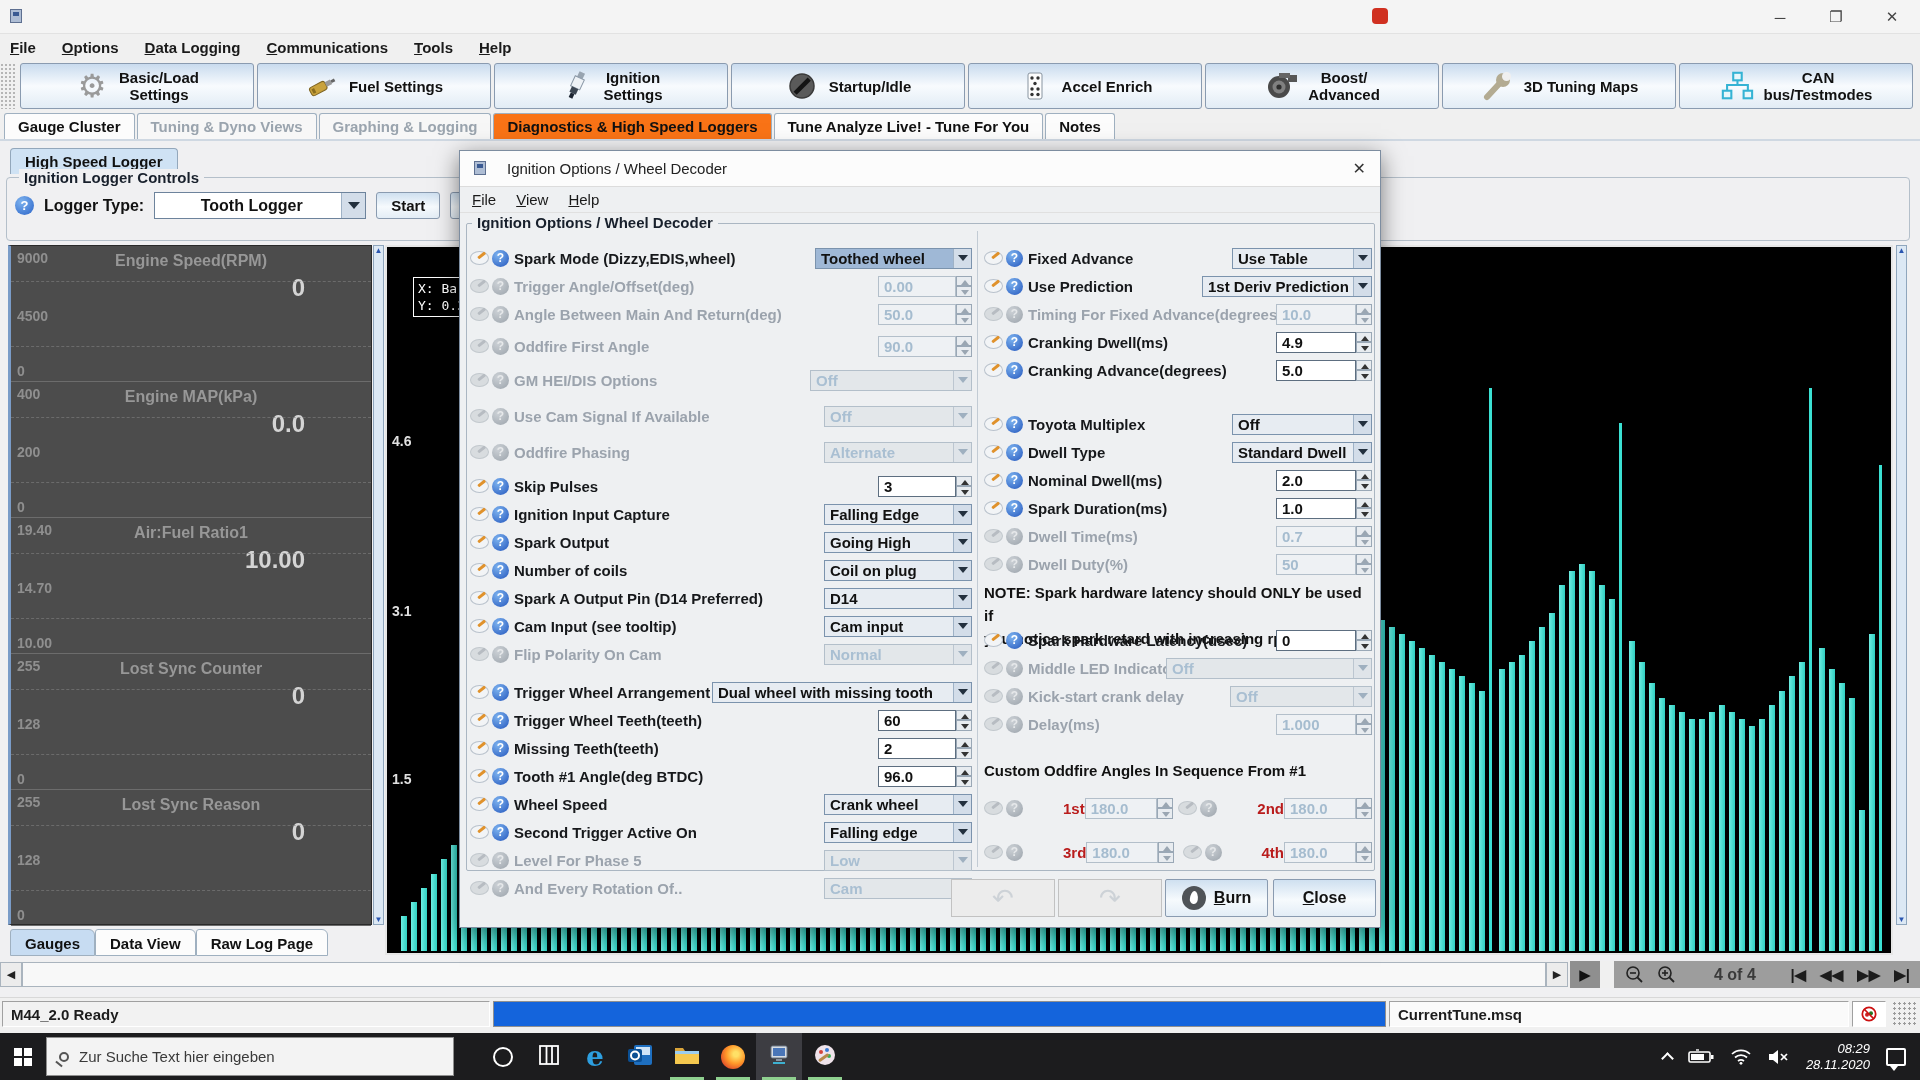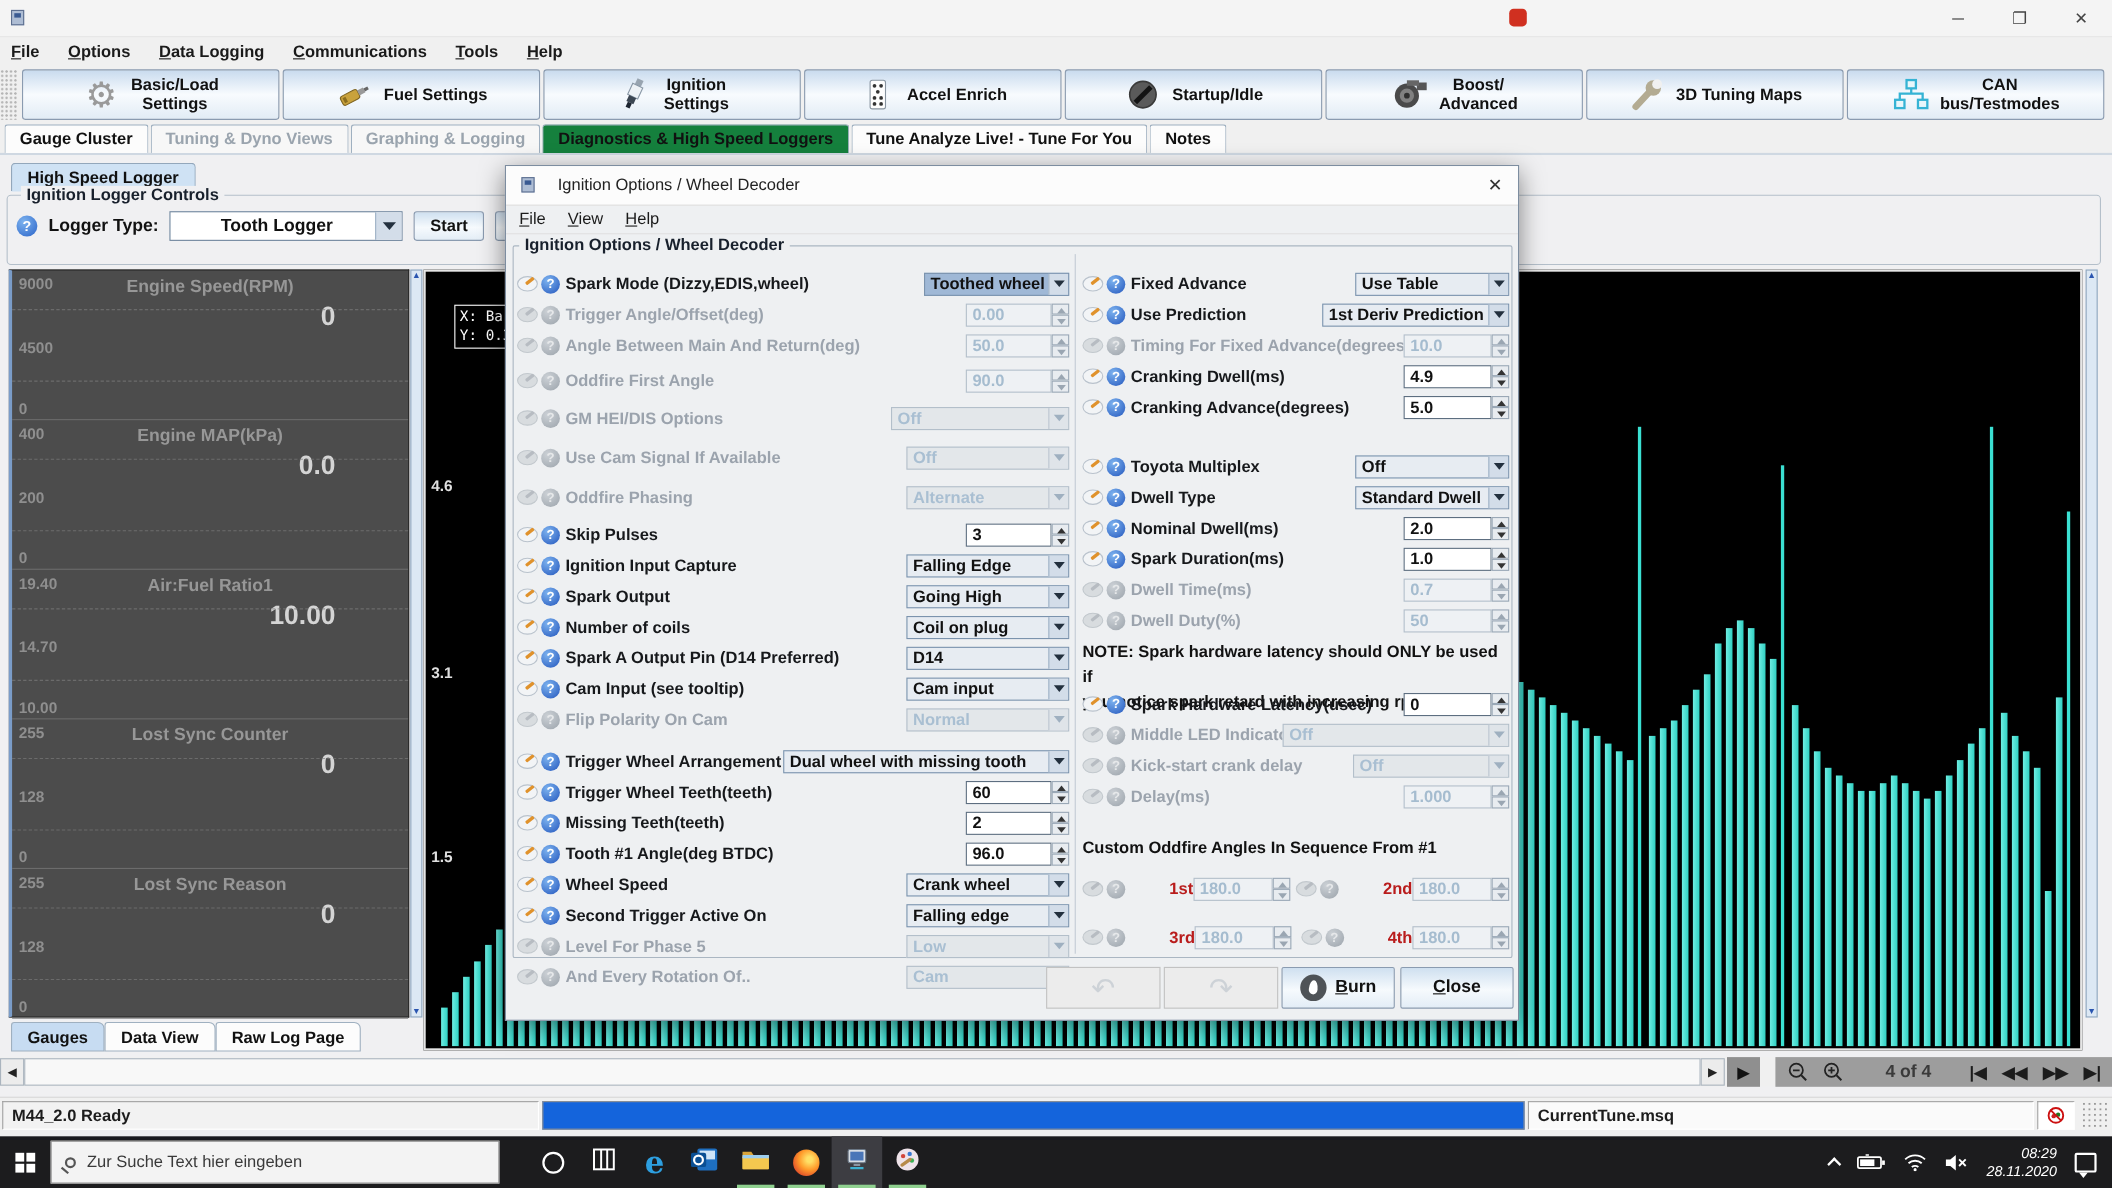--- a/index.html
+++ b/index.html
@@ -35,21 +35,21 @@
   .tbbtn .lbl{font-size:15px;font-weight:bold;color:#111;text-align:center;line-height:17px;}
   .tbicon{width:34px;height:34px;display:flex;align-items:center;justify-content:center;}
   .gear-glyph{font-size:32px;color:#9a9a9a;line-height:32px;}
   
   .maintabs{position:absolute;left:0;top:113px;width:1920px;height:28px;display:flex;
             align-items:flex-end;padding-left:4px;border-bottom:2px solid #cfd8e2;background:#f0f0f0;}
   .tab{height:26px;line-height:26px;padding:0 13px;border:1px solid #9fb0c0;border-bottom:none;
        margin-right:2px;font-size:15px;font-weight:bold;background:#fcfcfc;color:#111;
        border-top-left-radius:3px;border-top-right-radius:3px;}
   .tab.disabled{color:#9aa4ae;background:#f7f7f7;}
-  .tab.selected{background:#15803d;}
+  .tab.selected{background:#f97316;}
   
   .content{position:absolute;left:0;top:141px;width:1920px;height:856px;background:#f0f0f2;}
   .subtab{position:absolute;left:10px;top:7px;height:26px;line-height:26px;padding:0 14px;
           background:#cfe2f4;border:1px solid #93a7bb;border-bottom:none;font-size:15px;
           font-weight:bold;color:#111;border-top-left-radius:4px;border-top-right-radius:4px;}
   .lgroup{position:absolute;left:6px;top:36px;width:1904px;height:64px;border:1px solid #b4bfca;
           border-radius:4px;text-align:center;}
   .lgroup-title{position:absolute;left:12px;top:-9px;background:#f0f0f2;padding:0 5px;
                 font-size:15px;font-weight:bold;color:#18202c;}
   .lgroup-inner{position:absolute;left:8px;top:14px;display:flex;align-items:center;gap:10px;}
@@ -266,46 +266,46 @@
             </svg>
           </span>
           <span class="lbl">
             <div>Ignition</div>
             <div>Settings</div>
           </span>
         </span>
         <span class="tbbtn">
           <span class="tbicon">
             <svg width="34" height="34" viewBox="0 0 34 34">
+              <circle cx="17" cy="17" r="12" fill="#5a5a5a"></circle>
+              <rect x="7" y="15" width="20" height="4.5" fill="#141414" transform="rotate(-45 17 17)"></rect>
+              <circle cx="17" cy="17" r="12" fill="none" stroke="#3a3a3a" stroke-width="1.5"></circle>
+            </svg>
+          </span>
+          <span class="lbl">
+            <div>Startup/Idle</div>
+          </span>
+        </span>
+        <span class="tbbtn">
+          <span class="tbicon">
+            <svg width="34" height="34" viewBox="0 0 34 34">
               <rect x="10" y="4" width="14" height="26" rx="2" fill="#fdfdfd" stroke="#8894a0"></rect>
               <g fill="#333">
                 <circle cx="14" cy="9" r="1.7"></circle>
                 <circle cx="20" cy="9" r="1.7"></circle>
                 <circle cx="17" cy="14.5" r="1.7"></circle>
                 <circle cx="14" cy="20" r="1.7"></circle>
                 <circle cx="20" cy="20" r="1.7"></circle>
                 <circle cx="14" cy="25.5" r="1.7"></circle>
                 <circle cx="20" cy="25.5" r="1.7"></circle>
               </g>
             </svg>
           </span>
           <span class="lbl">
             <div>Accel Enrich</div>
-          </span>
-        </span>
-        <span class="tbbtn">
-          <span class="tbicon">
-            <svg width="34" height="34" viewBox="0 0 34 34">
-              <circle cx="17" cy="17" r="12" fill="#5a5a5a"></circle>
-              <rect x="7" y="15" width="20" height="4.5" fill="#141414" transform="rotate(-45 17 17)"></rect>
-              <circle cx="17" cy="17" r="12" fill="none" stroke="#3a3a3a" stroke-width="1.5"></circle>
-            </svg>
-          </span>
-          <span class="lbl">
-            <div>Startup/Idle</div>
           </span>
         </span>
         <span class="tbbtn">
           <span class="tbicon">
             <svg width="34" height="34" viewBox="0 0 34 34">
               <circle cx="15" cy="18" r="11" fill="#4a4a4a"></circle>
               <circle cx="15" cy="18" r="6.5" fill="#808080"></circle>
               <circle cx="15" cy="18" r="2.6" fill="#2e2e2e"></circle>
               <rect x="24" y="6" width="9" height="7" fill="#565656"></rect>
               <rect x="15" y="4" width="11" height="5" fill="#666"></rect>
@@ -664,21 +664,21 @@
     <div class="dlg-group"></div>
     <div class="vdivider"></div>
 
     <div class="col col-left" id="dlg-left-col">
         <div class="drow">
           <span class="icons">
             <span class="tip-icon"></span>
             <span class="hq">?</span>
           </span>
           <span class="dlabel">Spark Mode (Dizzy,EDIS,wheel)</span>
-          <span class="combo focus" style="width: 132px;">
+          <span class="combo focus" style="width: 157px;">
             <span class="ct">Toothed wheel</span>
             <span class="ca"></span>
           </span>
         </div>
         <div class="drow">
           <span class="icons">
             <span class="tip-icon off"></span>
             <span class="hq off">?</span>
           </span>
           <span class="dlabel off">Trigger Angle/Offset(deg)</span>

